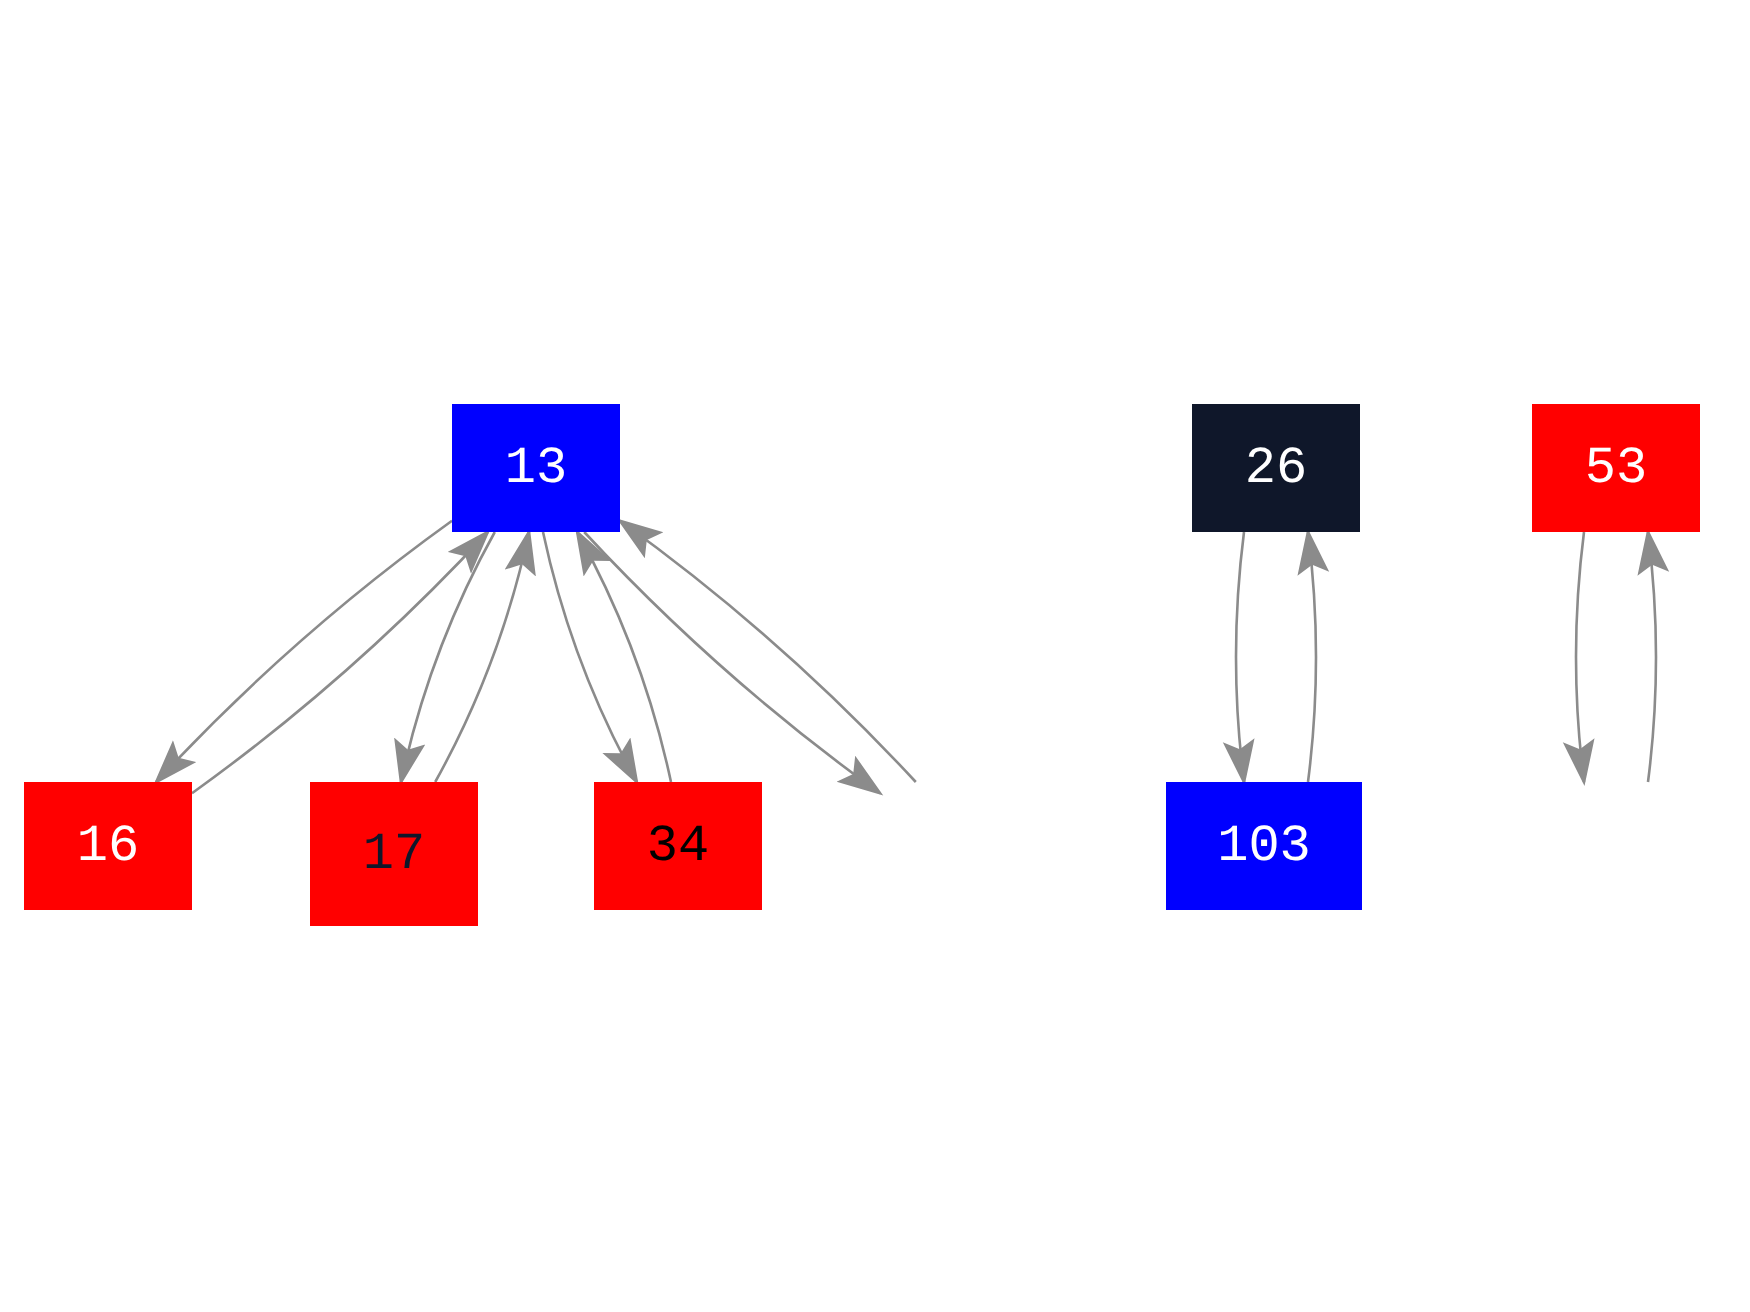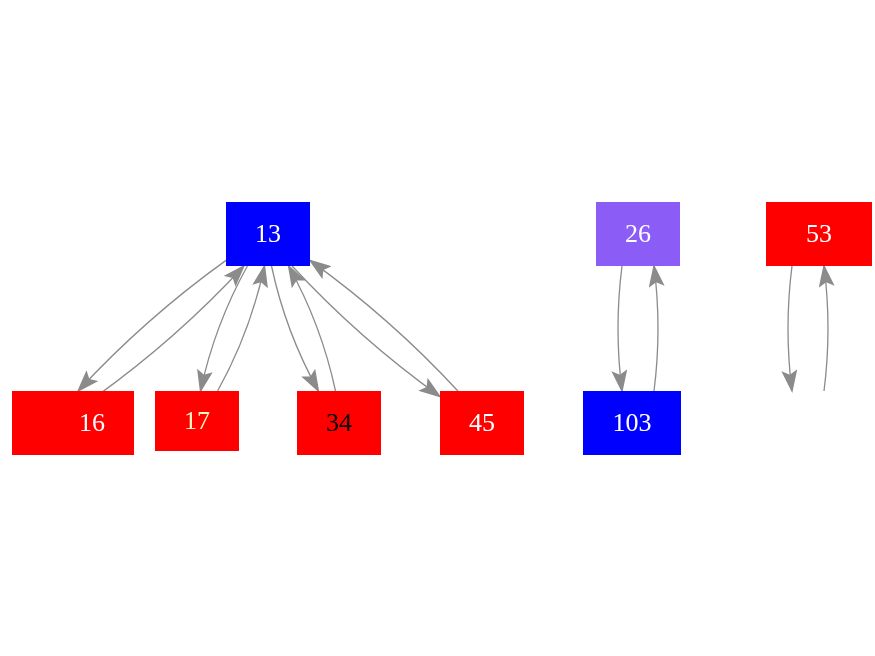--- a/index.html
+++ b/index.html
@@ -1,21 +1,21 @@
 <!DOCTYPE html>
 <html><head>
 <meta charset="utf-8">
 <style>
   html,body{margin:0;padding:0;background:#ffffff;}
   .canvas{
     position:relative;
     width:875px;height:656px;
     background:#ffffff;
     overflow:hidden;
-    font-family:Liberation Serif, serif;
+    font-family:Liberation Mono, monospace;
   }
   #edgeLayer{
     position:absolute;left:0;top:0;width:875px;height:656px;
   }
   .node{
     position:absolute;
     display:flex;align-items:center;justify-content:center;
     font-size:26px;line-height:1;
     user-select:none;
   }
@@ -41,35 +41,32 @@
       <path d="M 457.9 391.0 Q 390.5 318.2 310.0 260.4" fill="none" stroke="#8b8b8b" stroke-width="1.3" marker-end="url(#arrowhead)"></path>
       <path d="M 622.0 266.0 Q 614.0 328.5 622.0 391.0" fill="none" stroke="#8b8b8b" stroke-width="1.3" marker-end="url(#arrowhead)"></path>
       <path d="M 654.0 391.0 Q 662.0 328.5 654.0 266.0" fill="none" stroke="#8b8b8b" stroke-width="1.3" marker-end="url(#arrowhead)"></path>
       <path d="M 792.0 266.0 Q 784.0 328.5 792.0 391.0" fill="none" stroke="#8b8b8b" stroke-width="1.3" marker-end="url(#arrowhead)"></path>
       <path d="M 824.0 391.0 Q 832.0 328.5 824.0 266.0" fill="none" stroke="#8b8b8b" stroke-width="1.3" marker-end="url(#arrowhead)"></path>
     </svg>
 
   <div class="node" style="left: 226px; top: 202px; width: 84px; height: 64px; background: rgb(0, 0, 255); color: rgb(255, 255, 255);">
     <span>13</span>
   </div>
-  <div class="node" style="left: 12px; top: 391px; width: 84px; height: 64px; background: rgb(255, 0, 0); color: rgb(255, 255, 255); padding-left: 38px;">
+  <div class="node" style="left: 12px; top: 391px; width: 84px; height: 64px; background: rgb(255, 0, 0); color: rgb(255, 255, 255);">
     <span>16</span>
   </div>
-  <div class="node" style="left: 155px; top: 391px; width: 84px; height: 60px; background: rgb(255, 0, 0); color: #fef9c3;">
+  <div class="node" style="left: 155px; top: 391px; width: 84px; height: 72px; background: rgb(255, 0, 0); color: #0f172a;">
     <span>17</span>
   </div>
   <div class="node" style="left: 297px; top: 391px; width: 84px; height: 64px; background: rgb(255, 0, 0); color: #000000;">
     <span>34</span>
   </div>
-  <div class="node" style="left: 440px; top: 391px; width: 84px; height: 64px; background: rgb(255, 0, 0); color: rgb(255, 255, 255);">
-    <span>45</span>
-  </div>
-  <div class="node" style="left: 596px; top: 202px; width: 84px; height: 64px; background: #8b5cf6; color: rgb(255, 255, 255);">
+  <div class="node" style="left: 596px; top: 202px; width: 84px; height: 64px; background: #0f172a; color: rgb(255, 255, 255);">
     <span>26</span>
   </div>
-  <div class="node" style="left: 766px; top: 202px; width: 106px; height: 64px; background: rgb(255, 0, 0); color: rgb(255, 255, 255);">
+  <div class="node" style="left: 766px; top: 202px; width: 84px; height: 64px; background: rgb(255, 0, 0); color: rgb(255, 255, 255);">
     <span>53</span>
   </div>
   <div class="node" style="left: 583px; top: 391px; width: 98px; height: 64px; background: rgb(0, 0, 255); color: rgb(255, 255, 255);">
     <span>103</span>
   </div>
 
 </div>
 
 </body></html>

